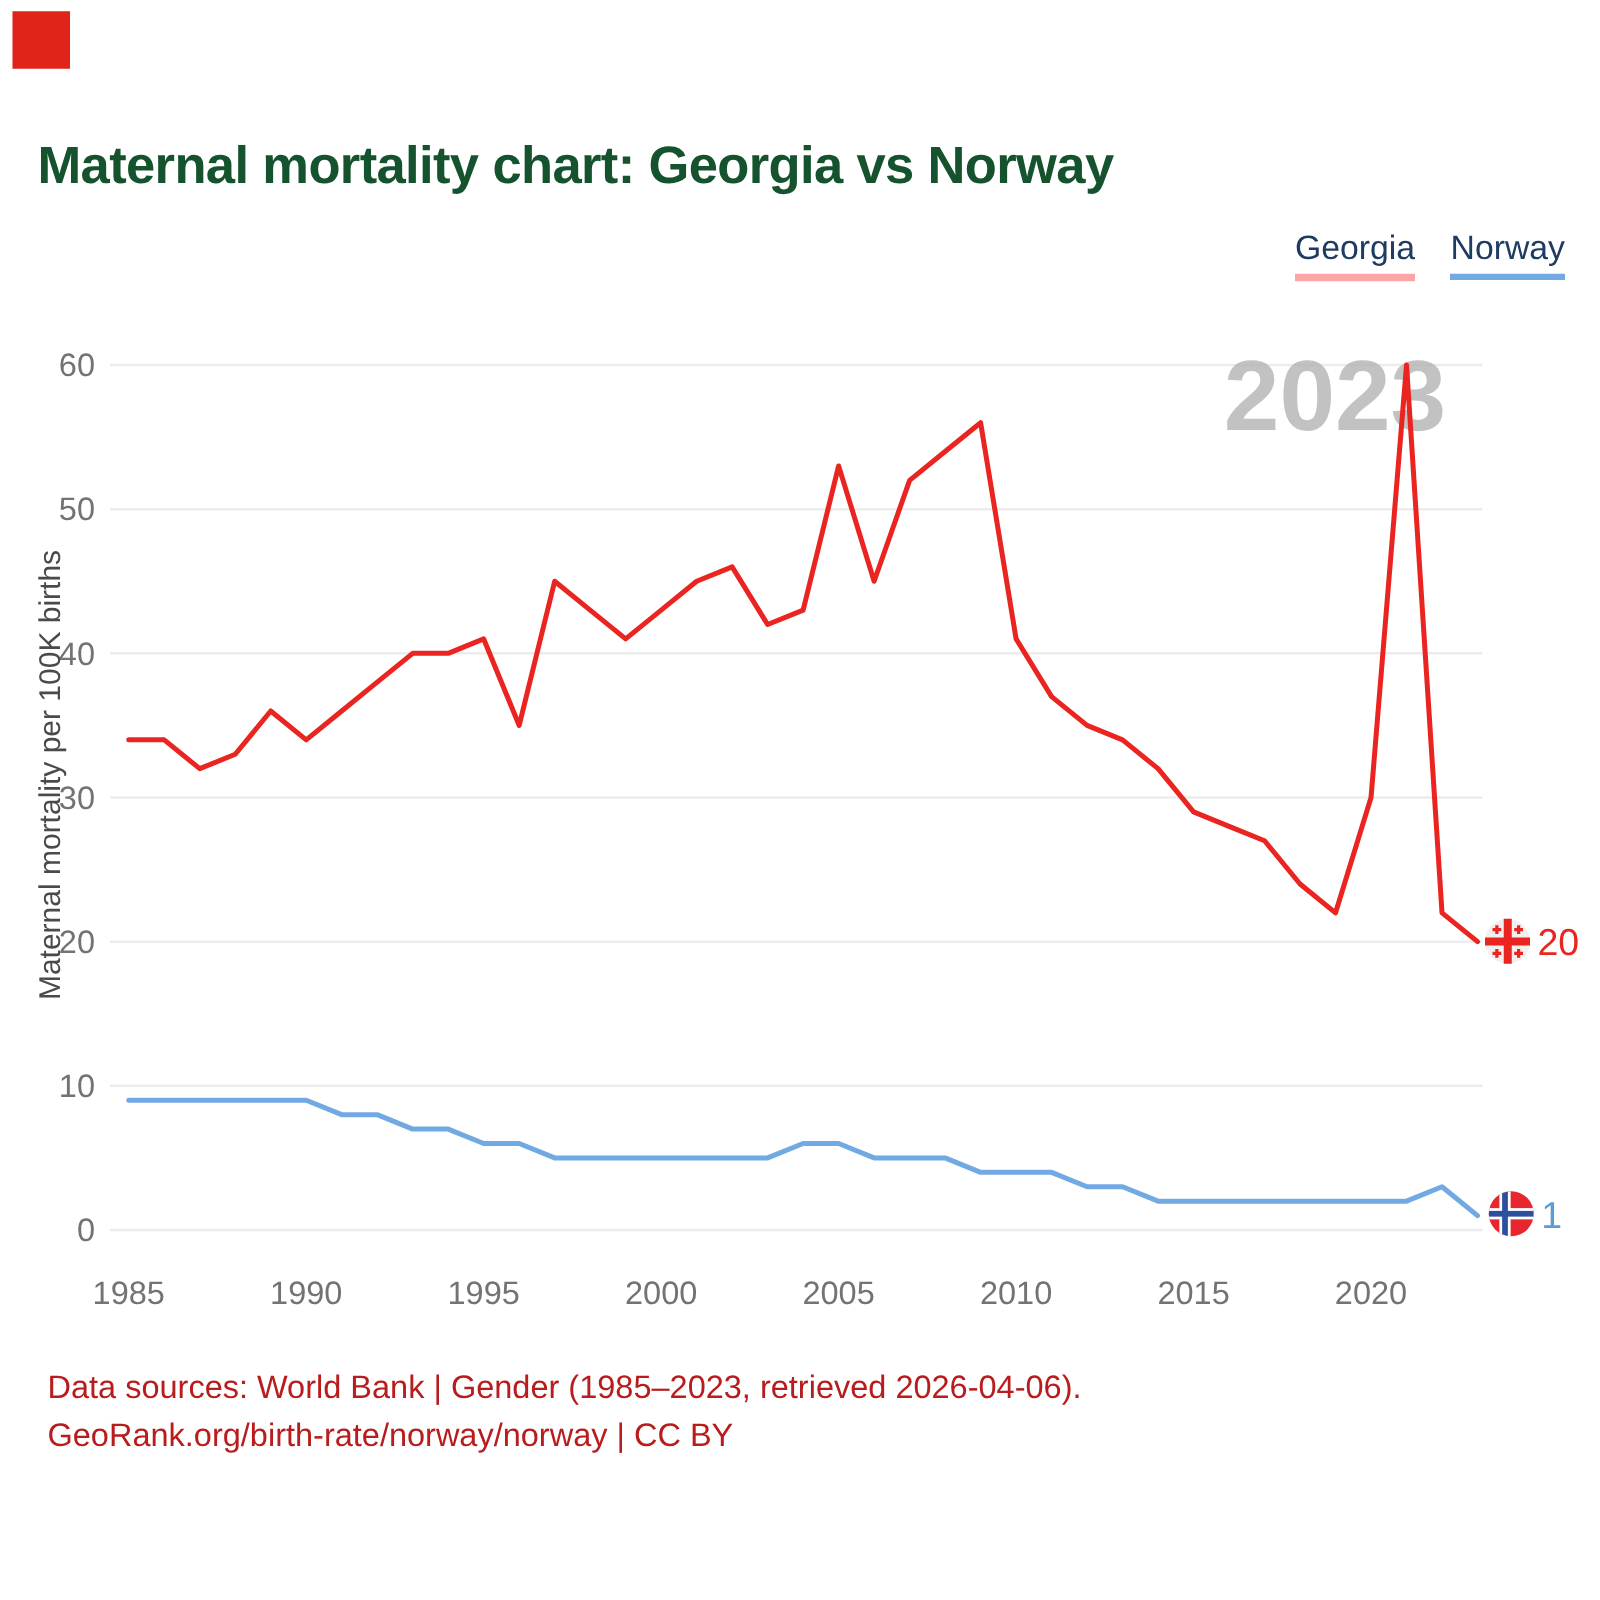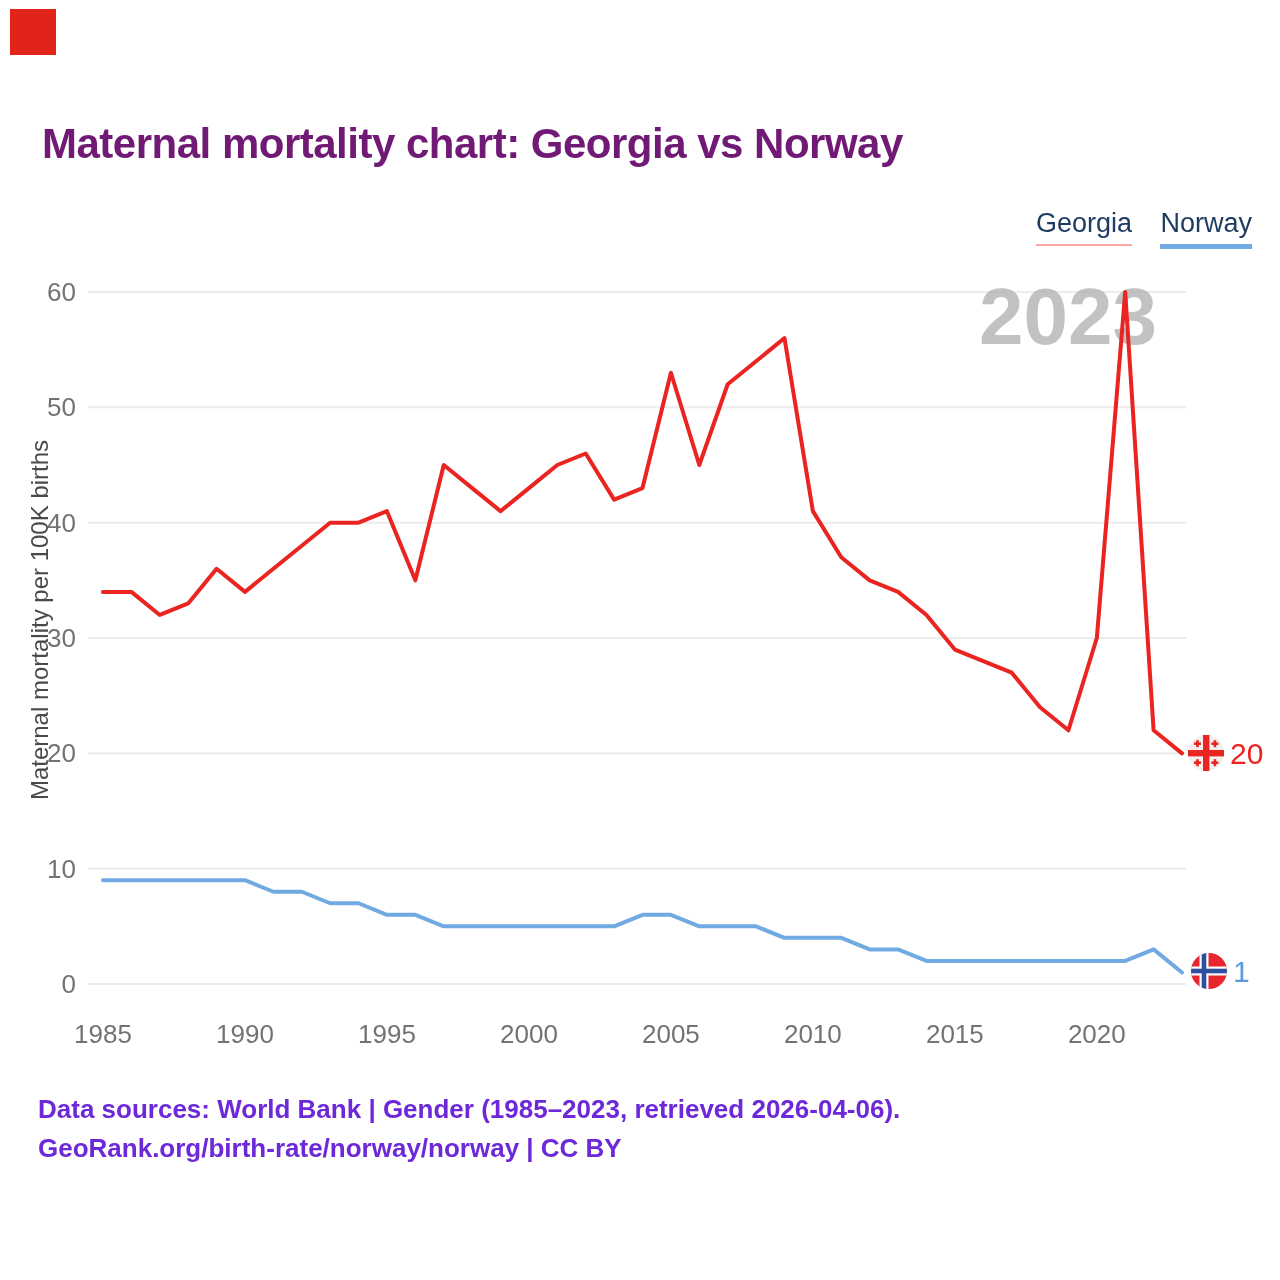--- a/index.html
+++ b/index.html
@@ -5,45 +5,45 @@
   html,body{margin:0;padding:0;}
   body{
     width:1280px;height:1280px;position:relative;background:#ffffff;
     font-family:"Liberation Sans", sans-serif;overflow:hidden;
   }
   .logo-square{
     position:absolute;left:10px;top:9px;width:46px;height:46px;
     background:#e02419;
   }
   .chart-title{
-    position:absolute;left:30px;top:108px;margin:12px;
-    font-size:42px;font-weight:700;color:#701a75;letter-spacing:-0.5px;
+    position:absolute;left:30px;top:108px;margin:0;
+    font-size:42px;font-weight:700;color:#14532d;letter-spacing:-0.5px;
   }
   .legend{
     position:absolute;top:183px;right:28px;white-space:nowrap;
   }
   .legend-item{
     display:inline-block;margin-left:24px;cursor:pointer;
     font-size:27px;color:#1e3c61;padding-bottom:5px;
   }
-  .legend-item.georgia{border-bottom:2px solid #fca5a5;}
-  .legend-item.norway{border-bottom:5px solid #71a9e3;margin-top:25px;}
+  .legend-item.georgia{border-bottom:6px solid #fca5a5;}
+  .legend-item.norway{border-bottom:5px solid #71a9e3;}
   svg.chart{position:absolute;left:0;top:0;}
   .grid-line{stroke:#ececec;stroke-width:2;}
   .tick-label{fill:#737373;font-size:26px;font-family:"Liberation Sans", sans-serif;}
   .y-axis-title{fill:#4a4a4a;font-size:24px;font-family:"Liberation Sans", sans-serif;}
   .watermark{
     fill:#b3b3b3;opacity:0.8;font-size:80px;font-weight:700;
     font-family:"Liberation Sans", sans-serif;
   }
   .series-line{fill:none;stroke-width:4;stroke-linejoin:round;stroke-linecap:round;}
   .end-value{font-size:30px;font-family:"Liberation Sans", sans-serif;}
   .footer{
     position:absolute;left:38px;top:1090px;
-    font-size:26px;color:#6d28d9;line-height:39px;font-weight:bold;
+    font-size:26px;color:#b91c1c;line-height:39px;
   }
 </style>
 </head>
 <body>
 
 <div class="logo-square"></div>
 
 <h1 class="chart-title">Maternal mortality chart: Georgia vs Norway</h1>
 
 <div class="legend">

